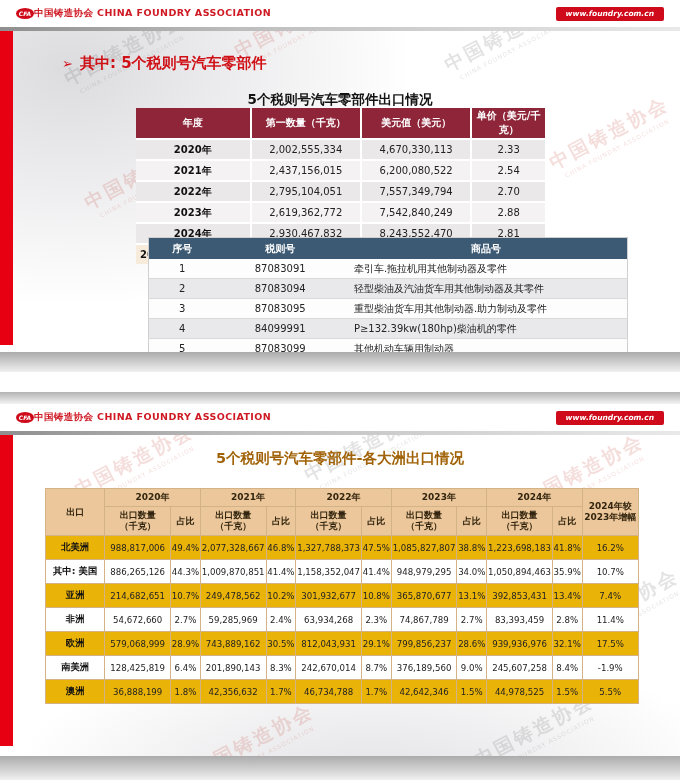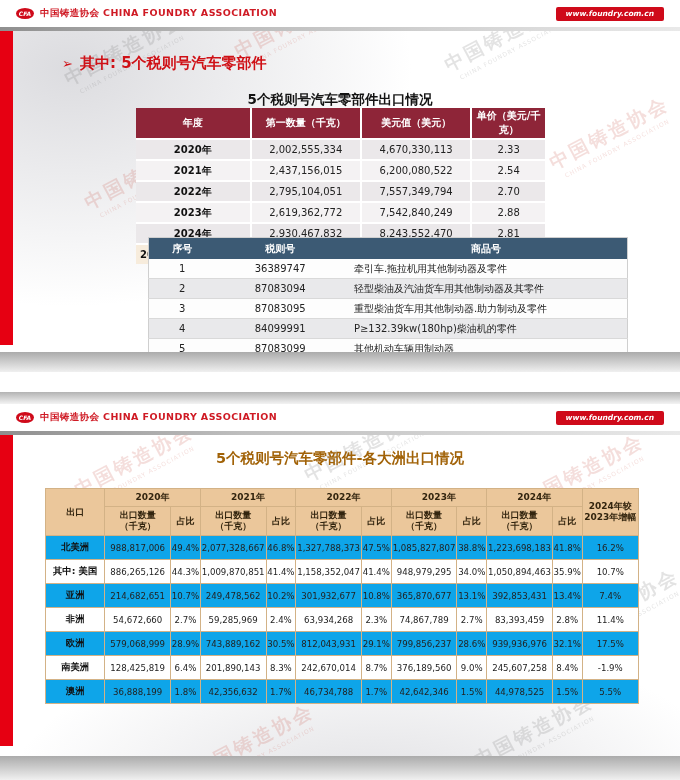--- a/index.html
+++ b/index.html
@@ -11,21 +11,21 @@
   .slide{position:absolute;left:0;width:680px;background:#fff;overflow:hidden;}
   #slide1{top:0;height:372px;}
   #slide2{top:392px;height:388px;}
 
   
   .hdr{position:absolute;left:0;right:0;height:27px;background:#fff;z-index:6;
        display:flex;align-items:center;justify-content:space-between;
        padding:0 16px;box-sizing:border-box;}
   #slide1 .hdr{top:0;}
   #slide2 .hdr{top:12px;}
-  .brand{display:flex;align-items:center;gap:6px;}
+  .brand{display:flex;align-items:center;}
   .logo-oval{background:#cf0a1a;color:#fff;font-size:6px;font-weight:bold;font-style:italic;
              border-radius:50%;width:18px;height:11px;display:flex;align-items:center;justify-content:center;flex:0 0 auto;}
   .brand-text{color:#cf1a24;font-weight:bold;font-size:9.5px;letter-spacing:.4px;white-space:nowrap;}
   .site-badge{background:#cf0a1a;color:#fff;font-style:italic;font-weight:bold;font-size:7.5px;
               padding:2.5px 10px;border-radius:2px;white-space:nowrap;}
   .hdr-divider{position:absolute;left:0;right:0;height:4px;z-index:6;
                background:linear-gradient(to right,#8f8f8f 0%,#bdbdbd 35%,#e9e9e9 100%);}
   #slide1 .hdr-divider{top:27px;}
   #slide2 .hdr-divider{top:39px;}
   .top-strip{position:absolute;top:0;left:0;right:0;height:12px;z-index:5;
@@ -82,21 +82,21 @@
   .t2 tr.r1 td,.t2 tr.r3 td{background:#e9e9eb;}
   .t2 td.name{text-align:left;padding-left:9px;}
 
   
   .t3{position:absolute;top:96px;left:45px;width:594px;font-size:8.6px;}
   .t3 th,.t3 td{border:1px solid #d3b286;}
   .t3 th{background:#ebc79b;color:#33250f;font-weight:bold;font-size:9px;text-align:center;padding:0;}
   .t3 thead tr.yr-row th{height:17px;}
   .t3 thead tr.sub-row th{height:28px;}
   .t3 td{height:23px;text-align:center;color:#222;background:#fff;padding:0;}
-  .t3 tr.alt td{background:#0ea5e9;margin-left:24px;}
+  .t3 tr.alt td{background:#eab308;margin-left:24px;}
   .t3 td.region{font-weight:bold;font-size:9.3px;color:#111;}
   .pre{white-space:pre-line;line-height:1.2;}
 </style>
 </head>
 <body>
 
 <section class="slide" id="slide1">
   <div class="swoosh"></div>
 
   <div class="wm wm-gray" style="top:36px;left:60px">
@@ -211,21 +211,21 @@
     <thead>
       <tr>
         <th>序号</th>
         <th>税则号</th>
         <th>商品号</th>
       </tr>
     </thead>
     <tbody>
       <tr class="r0">
         <td>1</td>
-        <td>36389747</td>
+        <td>87083091</td>
         <td class="name">牵引车.拖拉机用其他制动器及零件</td>
       </tr>
       <tr class="r1">
         <td>2</td>
         <td>87083094</td>
         <td class="name">轻型柴油及汽油货车用其他制动器及其零件</td>
       </tr>
       <tr class="r2">
         <td>3</td>
         <td>87083095</td>

